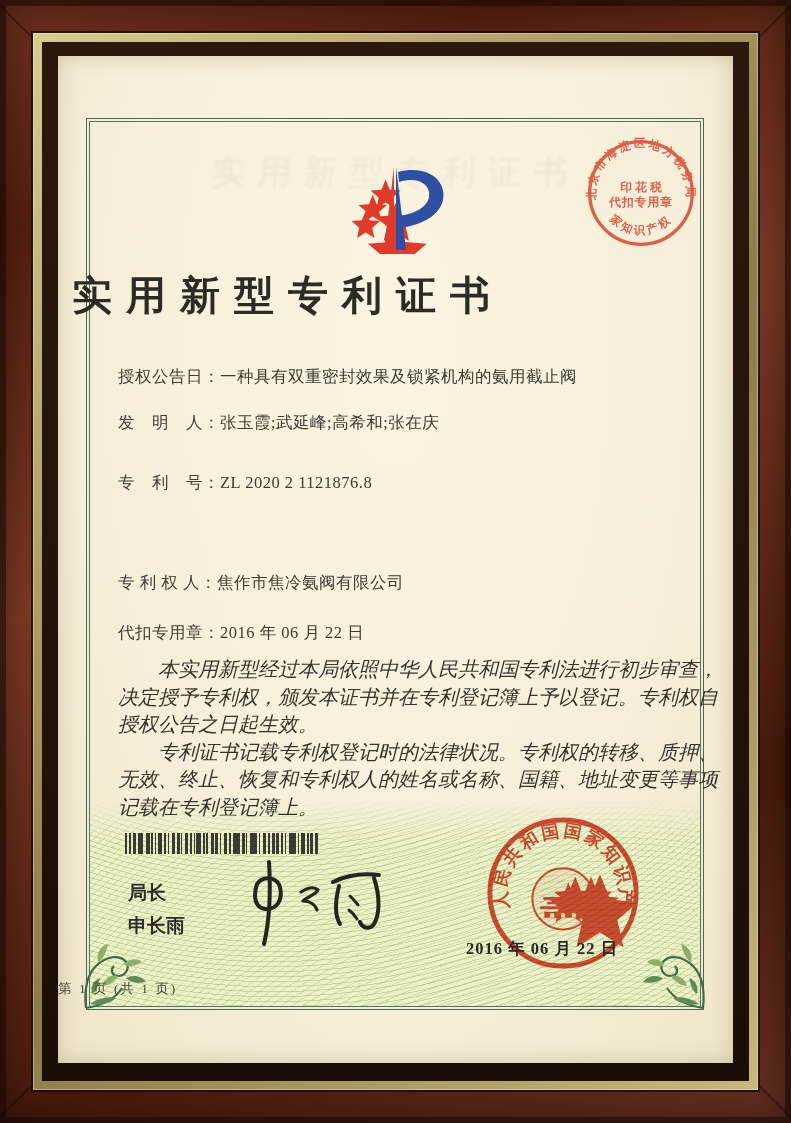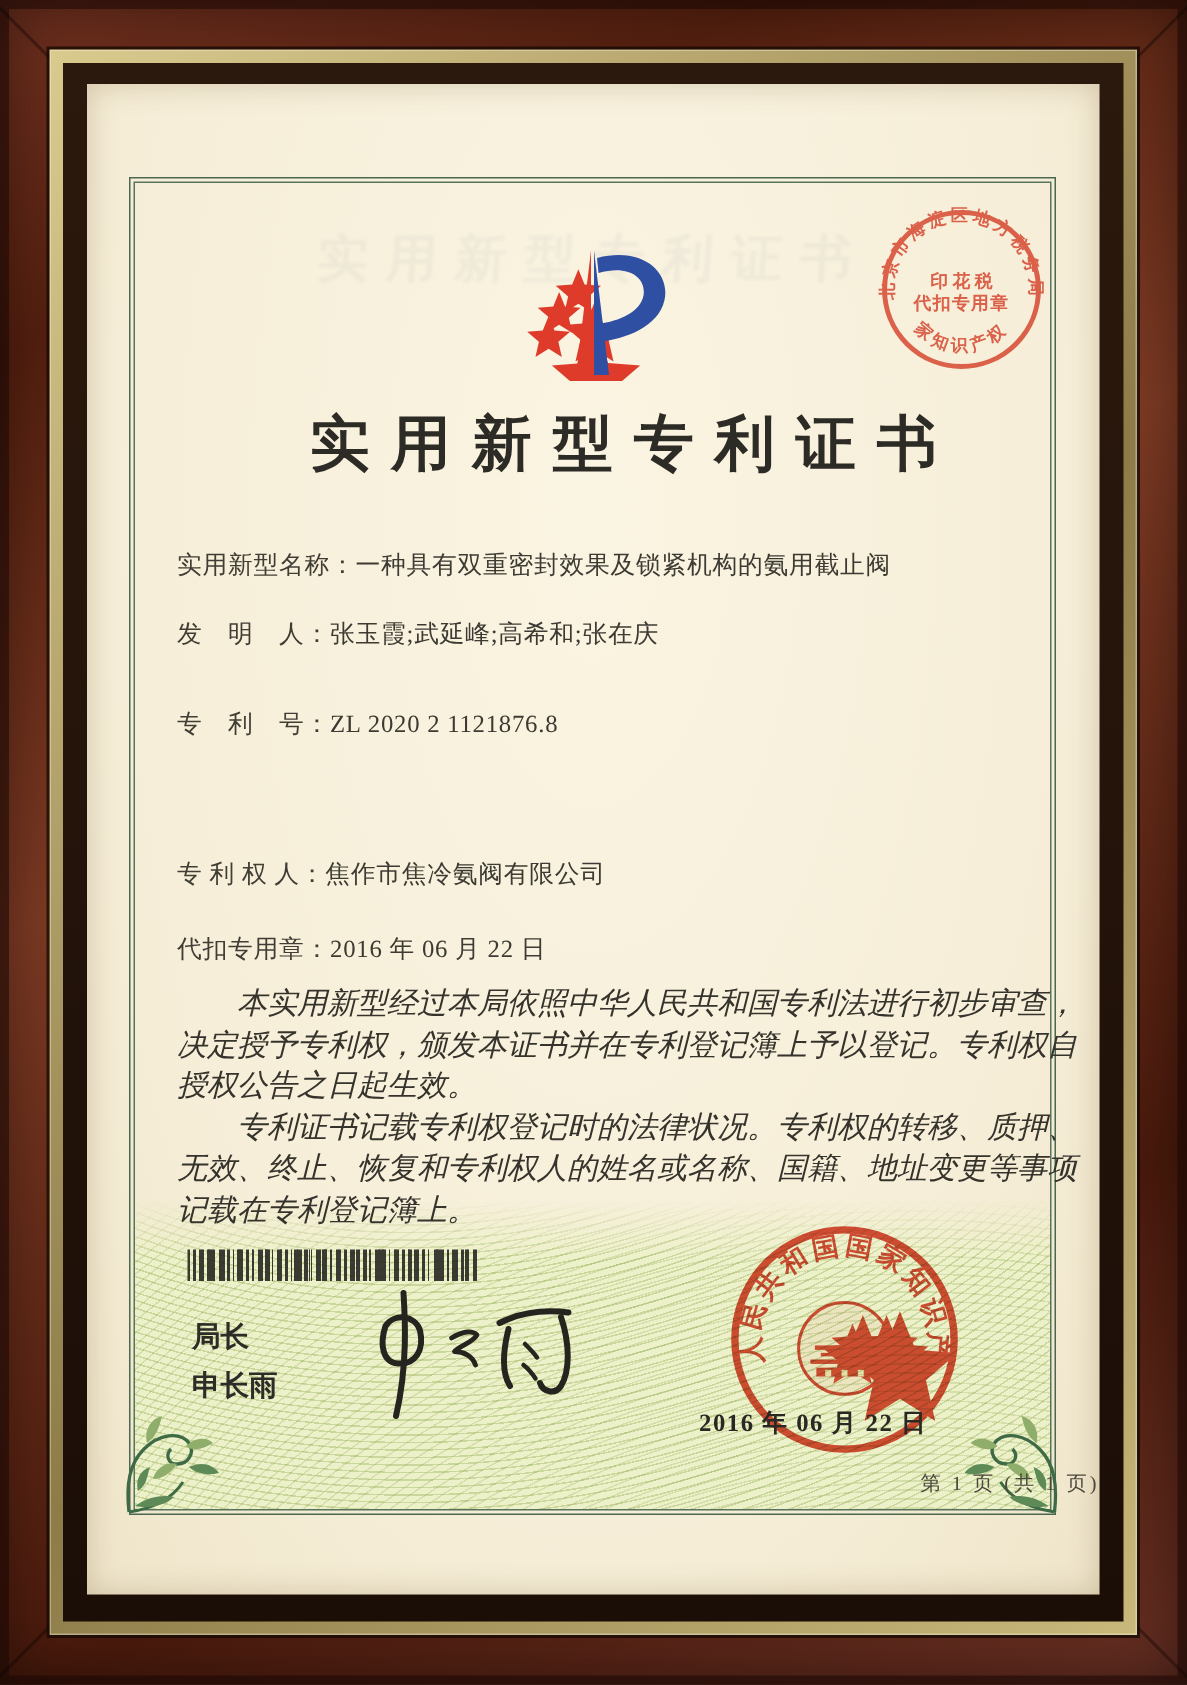--- a/index.html
+++ b/index.html
@@ -42,49 +42,49 @@
   .flourish{position:absolute;width:80px;height:80px;}
   .flourish.bl{left:22px;top:878px;}
   .flourish.br{right:24px;top:878px;transform:scaleX(-1);}
 
   
   .cert-no{position:absolute;left:54px;top:110px;font-size:17px;letter-spacing:3px;color:#44413a;}
   .ghost-title{position:absolute;left:0;top:94px;width:100%;text-align:center;
     font-size:34px;font-weight:bold;letter-spacing:12px;color:#5a6a88;opacity:.06;
     filter:blur(1px);transform:skewX(-4deg);}
   .logo{position:absolute;left:285px;top:108px;width:106px;height:90px;}
-  .title{position:absolute;left:0;top:212px;width:100%;text-align:center;
-    font-size:40px;font-weight:bold;letter-spacing:14px;text-indent:14px;color:#2d2b26;margin-left:20px;}
+  .title{position:absolute;left:0;top:212px;width:100%;
+    font-size:40px;font-weight:bold;letter-spacing:14px;text-indent:14px;color:#2d2b26;}
 
   .field{position:absolute;left:60px;width:600px;font-size:16.5px;color:#3c3a32;
     letter-spacing:.5px;white-space:nowrap;}
   .field .lbl{color:#403d35;}
   .f0{top:310px;} .f1{top:356px;} .f2{top:416px;} .f3{top:466px;} .f4{top:516px;} .f5{top:566px;}
 
   .paras{position:absolute;left:60px;top:600px;width:600px;font-size:20px;line-height:27.5px;
     color:#35332c;font-style:italic;text-align:justify;}
   .paras p{margin:0;text-indent:2em;}
 
   .barcode{position:absolute;left:67px;top:777px;width:195px;height:21px;
     background-image:
       repeating-linear-gradient(90deg,#23231f 0 2px,transparent 2px 4px,#23231f 4px 5px,transparent 5px 8px,#23231f 8px 11px,transparent 11px 13px),
       repeating-linear-gradient(90deg,transparent 0 5px,#23231f 5px 6px,transparent 6px 14px,#23231f 14px 17px,transparent 17px 19px);
     opacity:.88;}
 
-  .signer{position:absolute;left:70px;top:820px;font-family:Liberation Mono, monospace;
+  .signer{position:absolute;left:70px;top:820px;font-family:Liberation Sans, sans-serif;
     font-size:19px;font-weight:600;color:#2e2c27;line-height:33px;}
   .signature{position:absolute;left:177px;top:800px;width:170px;height:95px;}
 
   .seal{mix-blend-mode:multiply;}
   .seal-top{position:absolute;left:526px;top:80px;width:114px;height:114px;opacity:.92;}
   .seal-bottom{position:absolute;left:426px;top:758px;width:158px;height:158px;opacity:.93;}
   .issue-date{position:absolute;left:408px;top:882px;font-size:16.5px;letter-spacing:1px;
     color:#2a2822;font-weight:600;z-index:5;}
 
-  .page-footer{position:absolute;left:0;top:924px;width:675px;text-align:right;
+  .page-footer{position:absolute;left:0;top:924px;width:675px;text-align:left;
     font-size:13.5px;letter-spacing:2px;color:#4a473c;}
 
   svg text{font-family:"Liberation Serif","DejaVu Serif",serif;}
 </style>
 </head>
 <body>
 
 <svg width="0" height="0" style="position:absolute" aria-hidden="true">
   <defs>
     <symbol id="star5" viewBox="0 0 24 24">
@@ -152,21 +152,21 @@
           <use href="#star5" x="-12" y="-12"></use>
         </g>
     </g>
     <polygon points="51,3 41,86 51,86" fill="#df3b2a"></polygon>
     <polygon points="53,3 53,86 63,86" fill="#2f4fa2"></polygon>
     <path d="M55,8 C86,0 104,18 100,36 C96,54 74,62 56,64 L56,52 C70,50 84,44 86,33 C88,21 76,12 56,18 Z" fill="#2f4fa2"></path>
   </svg>
 
   <div class="title">实用新型专利证书</div>
 
-  <div class="field f0"><span class="lbl">实用新型名称：</span><span>一种具有双重密封效果及锁紧机构的氨用截止阀</span></div>
+  <div class="field f0"><span class="lbl">授权公告日：</span><span>一种具有双重密封效果及锁紧机构的氨用截止阀</span></div>
   <div class="field f1"><span class="lbl">发　明　人：</span><span>张玉霞;武延峰;高希和;张在庆</span></div>
   <div class="field f2"><span class="lbl">专　利　号：</span><span>ZL 2020 2 1121876.8</span></div>
   <div class="field f4"><span class="lbl">专 利 权 人：</span><span>焦作市焦冷氨阀有限公司</span></div>
   <div class="field f5"><span class="lbl">代扣专用章：</span><span>2016 年 06 月 22 日</span></div>
 
   <div class="paras">
     <p>本实用新型经过本局依照中华人民共和国专利法进行初步审查，决定授予专利权，颁发本证书并在专利登记簿上予以登记。专利权自授权公告之日起生效。</p>
     <p>专利证书记载专利权登记时的法律状况。专利权的转移、质押、无效、终止、恢复和专利权人的姓名或名称、国籍、地址变更等事项记载在专利登记簿上。</p>
   </div>
 

